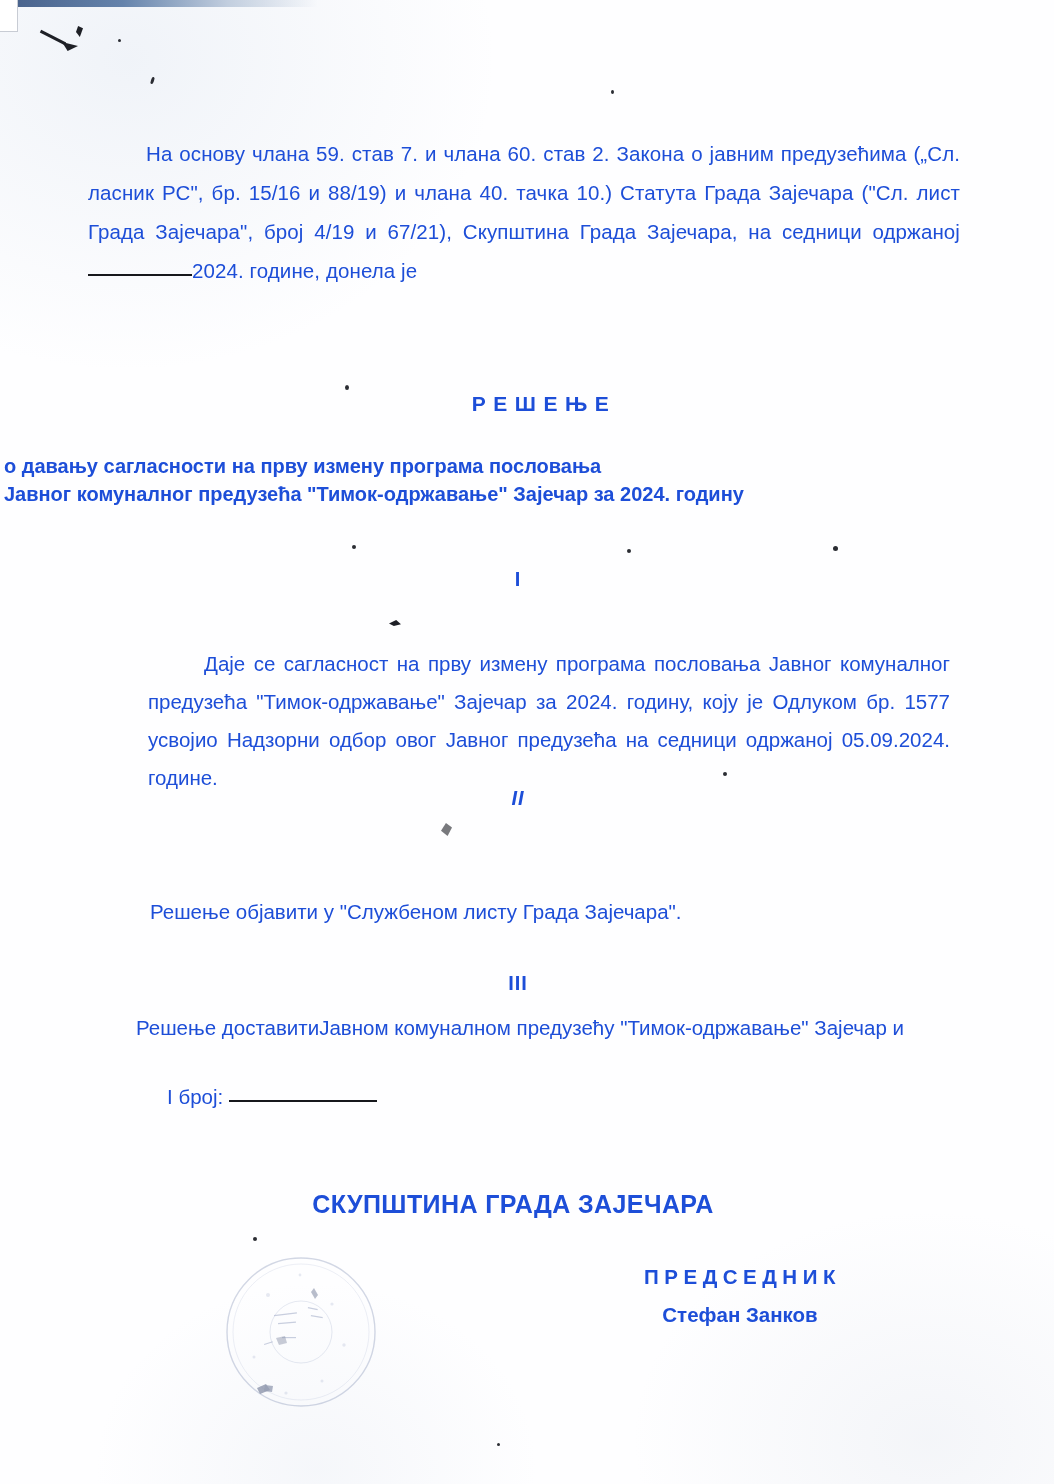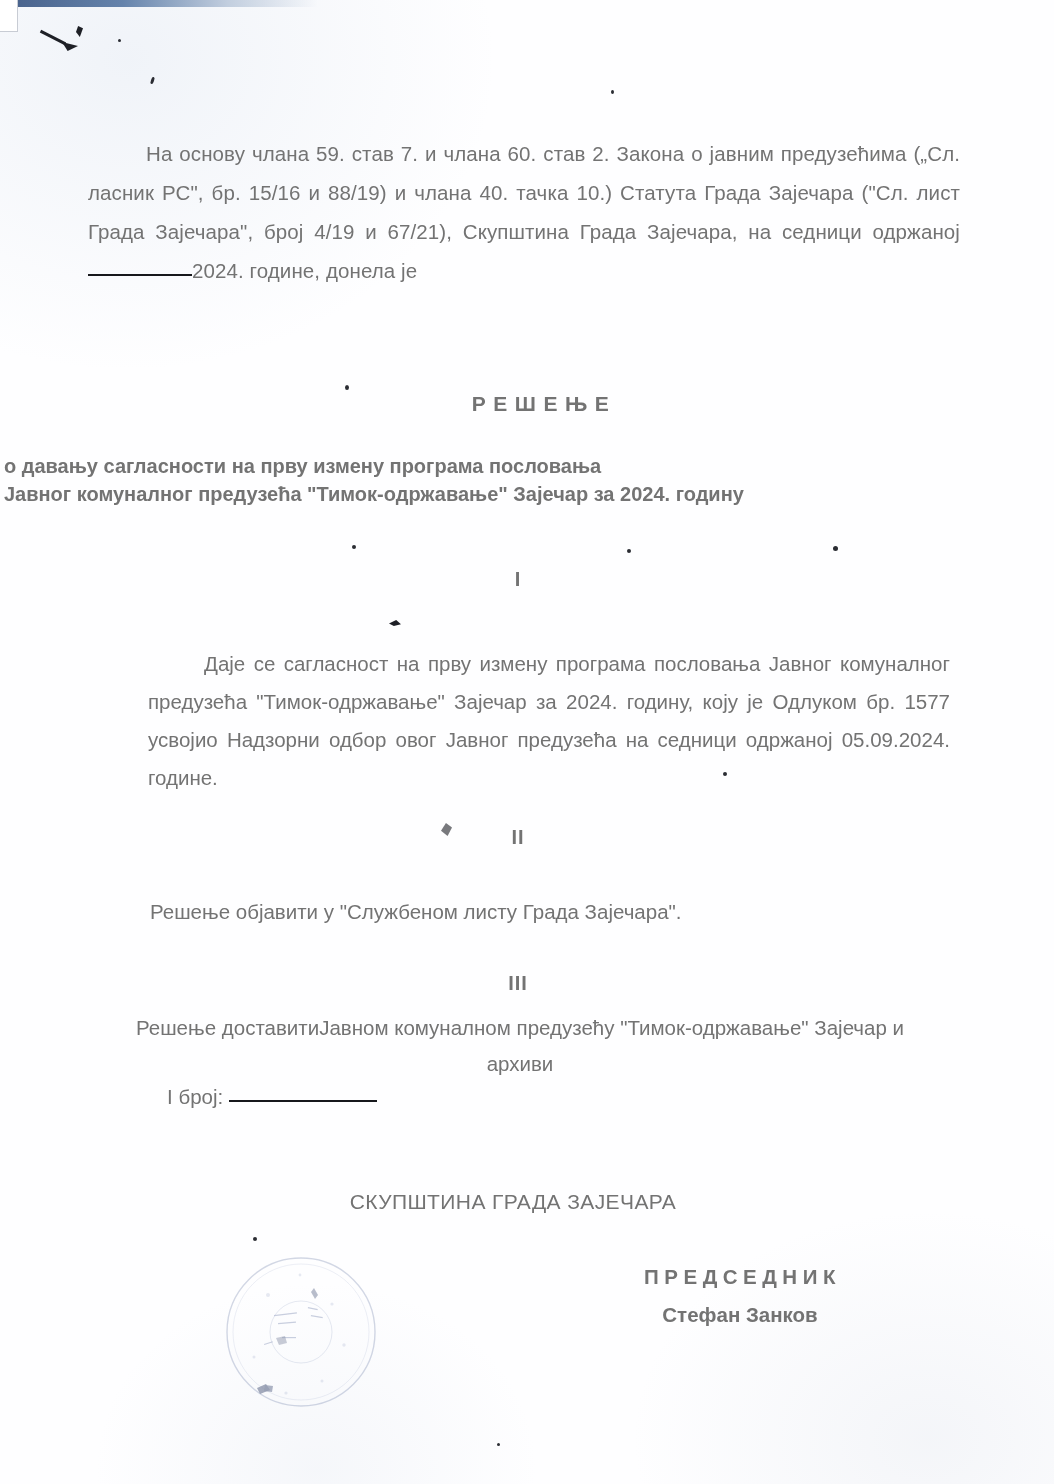--- a/index.html
+++ b/index.html
@@ -10,21 +10,21 @@
   }
 
   .page {
     position: relative;
     width: 1054px;
     height: 1484px;
     margin: 0 auto;
     background: #fefeff;
     overflow: hidden;
     font-family: "Liberation Sans", "DejaVu Sans", sans-serif;
-    color: #737373;
+    color: #1d4ed8;
     -webkit-font-smoothing: antialiased;
   }
 
   
   .scan-top-band {
     position: absolute;
     top: 0; left: 18px;
     width: 300px; height: 7px;
     background: linear-gradient(90deg,#2c4a7a 0%, #4c6f9e 35%, #b9c7da 70%, rgba(230,236,244,0) 100%);
     opacity: .85;
@@ -106,21 +106,21 @@
   .numeral {
     position: absolute;
     width: 1036px;
     left: 0;
     text-align: center;
     font-size: 20px;
     font-weight: 600;
     letter-spacing: 1px;
   }
   .numeral-1 { top: 568px; }
-  .numeral-2 { top: 826px; }
+  .numeral-2 { top: 787px; font-style: italic; }
   .numeral-3 { top: 972px; }
 
   .body-par {
     position: absolute;
     left: 148px; top: 645px;
     width: 802px;
     font-size: 20.5px;
     line-height: 38px;
     text-align: justify;
     text-indent: 56px;
@@ -151,22 +151,22 @@
     margin-left: 25px;
   }
   .ref-block .rule-long  { width: 148px; }
   .ref-block .rule-short { width: 88px; }
 
   .assembly {
     position: absolute;
     left: 0; top: 1190px;
     width: 1026px;
     text-align: center;
-    font-size: 21px;
-    font-weight: normal;
+    font-size: 25px;
+    font-weight: bold;
     letter-spacing: .4px;
   }
 
   .sign-block {
     position: absolute;
     left: 612px; top: 1265px;
     width: 256px;
     text-align: center;
   }
   .sign-title {
@@ -222,21 +222,20 @@
   <div class="body-par">Даје се сагласност на прву измену програма пословања Јавног комуналног предузећа "Тимок-одржавање" Зајечар за 2024. годину, коју је Одлуком бр. 1577 усвојио Надзорни одбор овог Јавног предузећа на седници одржаној 05.09.2024. године.</div>
 
   <div class="numeral numeral-2">II</div>
   <div class="clause-2">Решење објавити у "Службеном листу Града Зајечара".</div>
 
   <div class="numeral numeral-3">III</div>
   <div class="clause-3">
     <div>
       <span class="lead">Решење доставити</span><span>Јавном комуналном предузећу "Тимок-одржавање" Зајечар и</span>
     </div>
-    <div>архиви</div>
   </div>
 
   <div class="ref-block">
     <div>
       <span>I број:</span>
       <span class="blank-line rule-long"></span>
     </div>
   </div>
 
   <div class="assembly">СКУПШТИНА ГРАДА ЗАЈЕЧАРА</div>

